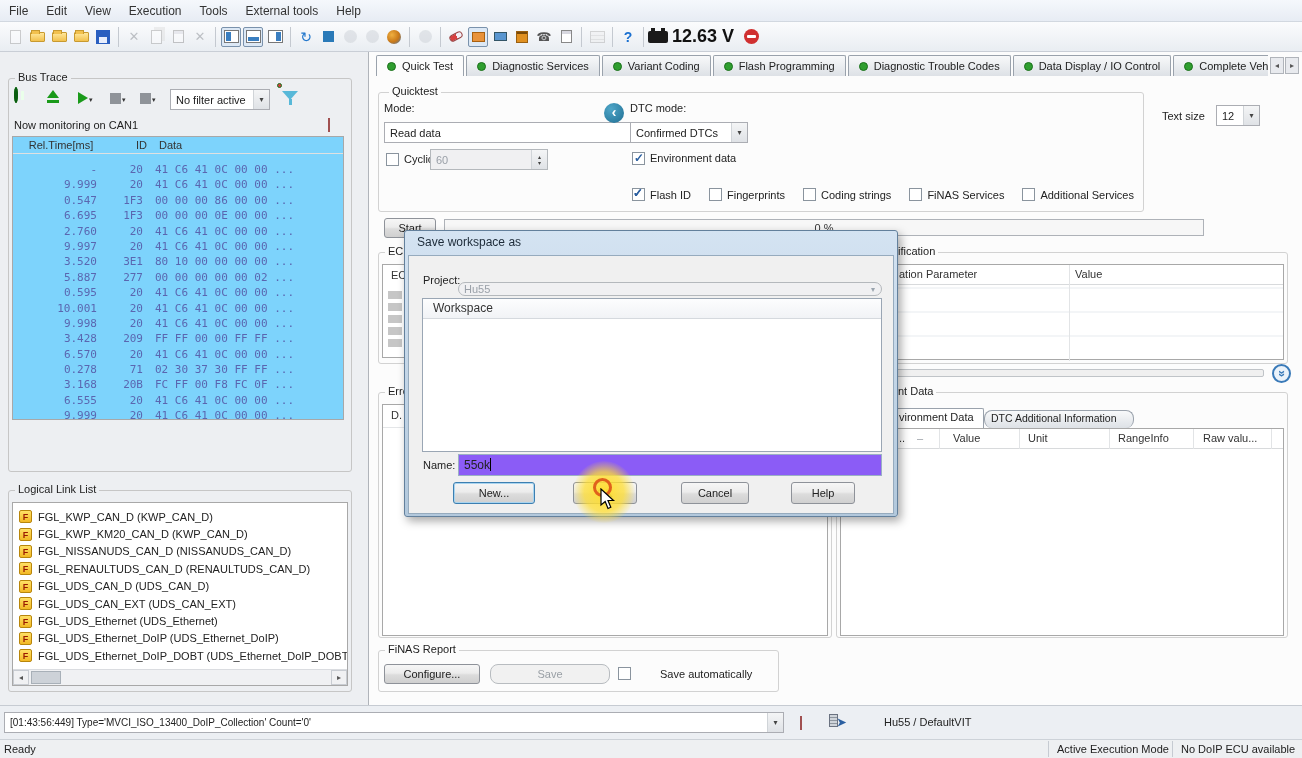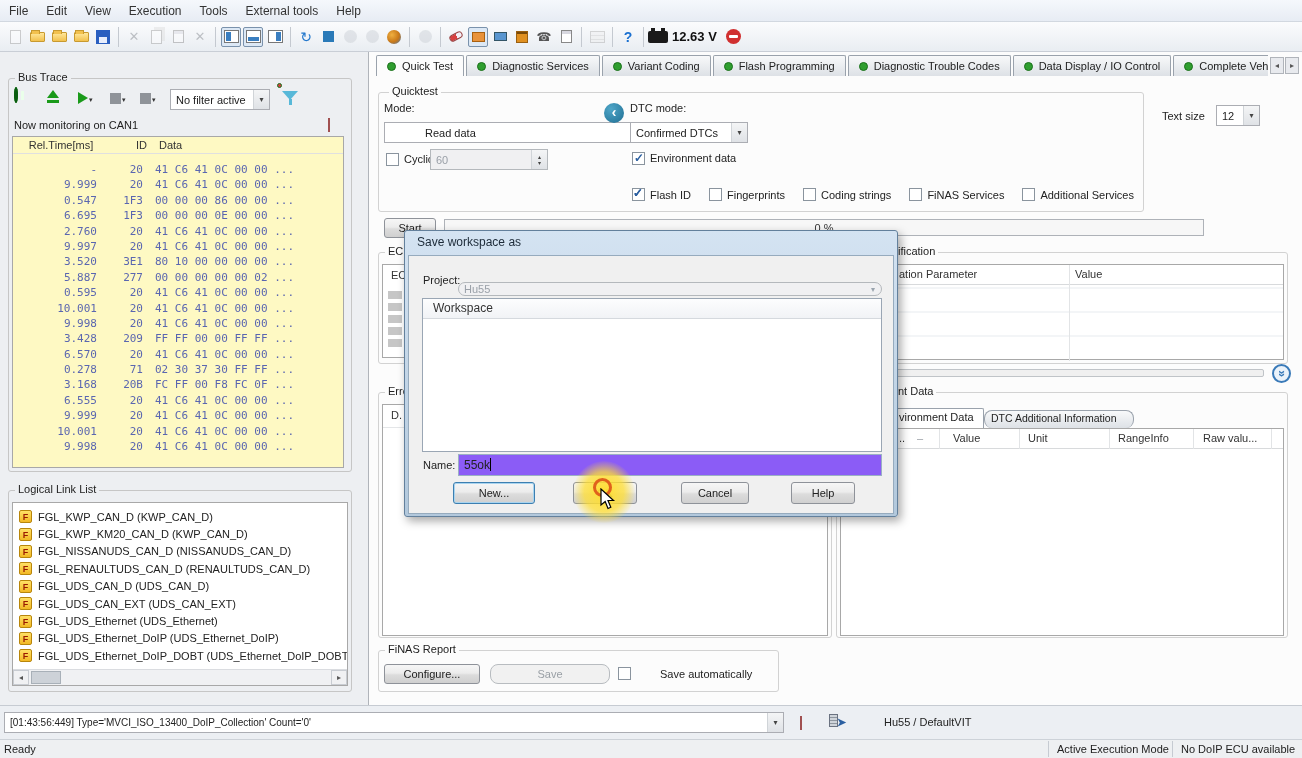--- a/index.html
+++ b/index.html
@@ -33,21 +33,21 @@
   .pill { width:14px; height:7px; border-radius:4px; background:linear-gradient(90deg,#d84040 55%,#f2f2fa 55%); border:1px solid #984040; transform:rotate(-28deg); }
   .monplug { width:13px; height:10px; background:#e8923a; border:1px solid #a86010; }
   .netmon { width:13px; height:9px; background:#5a96d0; border:1px solid #356; }
   .eculist { width:12px; height:12px; background:#e09020; border:1px solid #9a5f10; box-shadow:inset 0 2px 0 #7a4a08; }
   .doc2 { width:11px; height:13px; background:#fff; border:1px solid #888; box-shadow:inset 0 3px 0 #d8d8e0; }
   .dimtable { width:15px; height:12px; border:1px solid #aaa; background:repeating-linear-gradient(#eee 0 3px, #ccc 3px 4px); }
   .help { font-size:14px; font-weight:bold; color:#1a70d0; }
   .battery { width:20px; height:12px; background:#1a1a1a; border-radius:2px; position:relative; margin-right:4px; }
   .battery::before { content:""; position:absolute; top:-3px; left:3px; width:4px; height:3px; background:#1a1a1a; }
   .battery::after { content:""; position:absolute; top:-3px; right:3px; width:4px; height:3px; background:#1a1a1a; }
-  .volt { font-size:13px; font-weight:bold; color:#111; margin-right:6px; }
+  .volt { font-size:18px; font-weight:bold; color:#111; margin-right:6px; }
   .redcirc { width:15px; height:15px; border-radius:50%; background:#d03030; position:relative; }
   .redcirc::after { content:""; position:absolute; left:3px; top:6px; width:9px; height:3px; background:#fff; border-radius:1px; }
 
   
   .fieldset { position:absolute; border:1px solid #c6c6c6; border-radius:3px; }
   .legend { position:absolute; top:-8px; font-size:11px; padding:0 3px; white-space:nowrap; }
   .legend.onleftpanel { background:#edeff2; }
   .legend.onwhite { background:#fcfcfc; }
   .whitebox { position:absolute; background:#fff; border:1px solid #a8a8a8; }
   .combo { position:absolute; height:21px; background:#fff; border:1px solid #abadb3; display:flex; align-items:center; }
@@ -72,21 +72,21 @@
   .eject .bar { position:absolute; left:1px; top:11px; width:12px; height:3px; background:#1a9a1a; }
   .playtri { width:0; height:0; border-top:6px solid transparent; border-bottom:6px solid transparent; border-left:10px solid #1a9a1a; }
   .graybtn { width:11px; height:11px; background:#8f9399; }
   .tinyarr { font-size:7px; color:#333; margin-left:1px; align-self:flex-end; }
   .funnel { position:relative; width:16px; height:16px; }
   .funnel .cone { position:absolute; left:0; top:1px; width:0; height:0; border-left:8px solid transparent; border-right:8px solid transparent; border-top:9px solid #58b8d8; }
   .funnel .stem { position:absolute; left:7px; top:9px; width:3px; height:6px; background:#58b8d8; }
   .funnel .dot { position:absolute; right:0; bottom:2px; width:5px; height:5px; border-radius:50%; background:#d04040; }
   .eraser { width:13px; height:8px; transform:rotate(-25deg); background:linear-gradient(90deg,#e86060 40%,#f0f0f8 40%); border:1px solid #a05050; }
 
-  .tracewrap { position:absolute; left:12px; top:136px; width:332px; height:332px; background:#fef9c3; border:1px solid #a8a8a8; overflow:hidden; }
+  .tracewrap { position:absolute; left:12px; top:136px; width:332px; height:284px; background:#7dd3fc; border:1px solid #a8a8a8; overflow:hidden; }
   .tracehead { display:flex; height:17px; border-bottom:1px solid #e0e0e0; align-items:center; font-size:11px; color:#333; }
   .tracehead .c1 { width:96px; text-align:center; }
   .tracehead .c2 { width:38px; text-align:right; }
   .tracehead .c3 { padding-left:12px; }
   .tracerows { padding-top:8px; }
   .trow { display:flex; height:15.4px; line-height:15.4px; font-family:"DejaVu Sans Mono", monospace; font-size:11px; color:var(--trace-text,#5a66b0); }
   .trow .t { width:90px; text-align:right; padding-right:6px; }
   .trow .i { width:40px; text-align:right; }
   .trow .d { padding-left:12px; white-space:pre; }
 
@@ -521,21 +521,21 @@
   <div class="fieldset" style="left:378px;top:92px;width:766px;height:120px;border-color:#d2d2d2;">
     <span class="legend onwhite" style="left:10px;">Quicktest</span>
   </div>
   <div style="position:absolute;left:1162px;top:110px;font-size:11px;">Text size</div>
   <div class="combo" style="left:1216px;top:105px;width:44px;">
     <span class="val">12</span>
     <span class="arr">▾</span>
   </div>
 
   <div style="position:absolute;left:384px;top:102px;font-size:11px;">Mode:</div>
-  <div class="combo" style="left:384px;top:122px;width:306px;padding-left:35px;">
+  <div class="combo" style="left:384px;top:122px;width:306px;">
     <span class="val">Read data</span>
     <span class="arr">▾</span>
   </div>
   <span class="cb" style="left:386px;top:153px;"></span>
   <span class="cbl" style="left:404px;top:153px;">Cyclic (s)</span>
   <div class="combo disabled" style="left:430px;top:149px;width:118px;">
     <span class="val">60</span>
     <span class="arr" style="flex-direction:column;font-size:6px;line-height:6px;">
         <span>▴</span>
         <span>▾</span>

